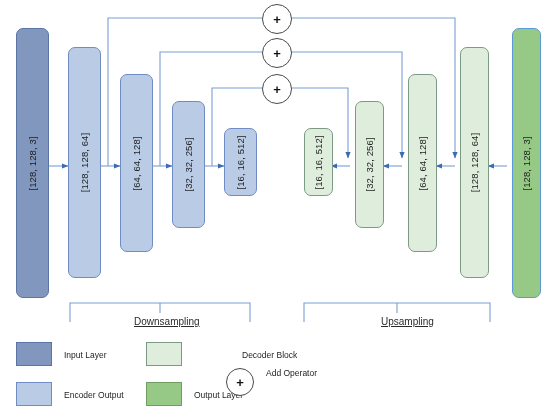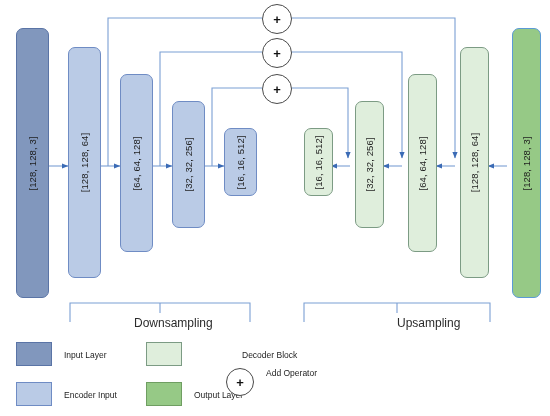--- a/index.html
+++ b/index.html
@@ -18,21 +18,21 @@
   }
   .t-input  {background:#8197bd;border:1px solid #5a74a6;}
   .t-encoder{background:#bacbe6;border:1px solid #6f8cc4;}
   .t-decoder{background:#dfeedc;border:1px solid #7c9b84;}
   .t-output {background:#96c986;border:1px solid #5b9ad6;}
 
   .circ{position:absolute;border-radius:50%;border:1.3px solid #4a4a4a;
         background:#ffffff;display:flex;align-items:center;justify-content:center;
         font-size:13px;color:#111;line-height:1;font-weight:700;}
 
-  .brkLbl{position:absolute;font-size:12px;color:#2b2b2b;white-space:nowrap;}
+  .brkLbl{position:absolute;font-size:10px;color:#2b2b2b;white-space:nowrap;text-decoration:underline;}
 
   .legend{position:absolute;left:0;top:0;width:550px;height:292px;}
   .sw{position:absolute;width:36px;height:24px;box-sizing:border-box;}
   .legTxt{position:absolute;font-size:8.5px;color:#1d1d1d;white-space:nowrap;}
 </style>
 </head>
 <body>
 
 <svg id="wires" width="550" height="416" style="position:absolute;left:0;top:0;">
   <defs>
@@ -119,30 +119,30 @@
     <span>+</span>
   </div>
   <div class="circ" style="left:262px;top:38px;width:28px;height:28px;">
     <span>+</span>
   </div>
   <div class="circ" style="left:262px;top:74px;width:28px;height:28px;">
     <span>+</span>
   </div>
 
   <div class="brkLbl" style="left:134px;top:316px;">Downsampling</div>
-  <div class="brkLbl" style="left:376px;top:316px;padding-left:21px;">Upsampling</div>
+  <div class="brkLbl" style="left:360px;top:316px;padding-left:21px;">Upsampling</div>
 </div>
 
 <div class="legend">
 
   <div class="sw" style="left:16px;top:342px;background:#8197bd;border:1px solid #5a74a6;"></div>
   <div class="legTxt" style="left:64px;top:350px;">Input Layer</div>
 
   <div class="sw" style="left:16px;top:382px;background:#bacbe6;border:1px solid #6f8cc4;"></div>
-  <div class="legTxt" style="left:64px;top:390px;">Encoder Input</div>
+  <div class="legTxt" style="left:64px;top:390px;">Encoder Output</div>
 
   <div class="sw" style="left:146px;top:342px;background:#dfeedc;border:1px solid #7c9b84;"></div>
   <div class="legTxt" style="left:194px;top:350px;margin-left:48px;">Decoder Block</div>
 
   <div class="sw" style="left:146px;top:382px;background:#96c986;border:1px solid #6f9e62;"></div>
   <div class="legTxt" style="left:194px;top:390px;">Output Layer</div>
 
   <div class="circ" style="left:226px;top:368px;width:26px;height:26px;">
     <span>+</span>
   </div>

